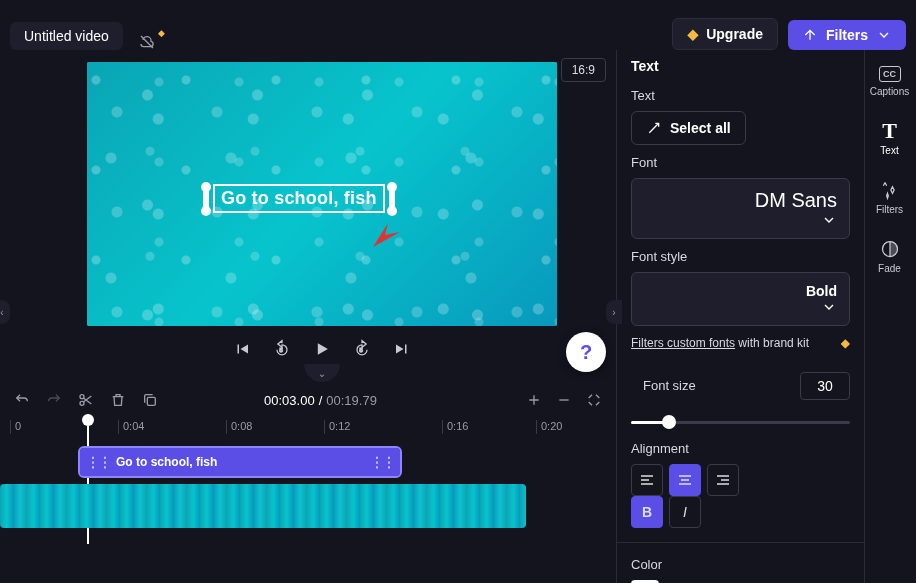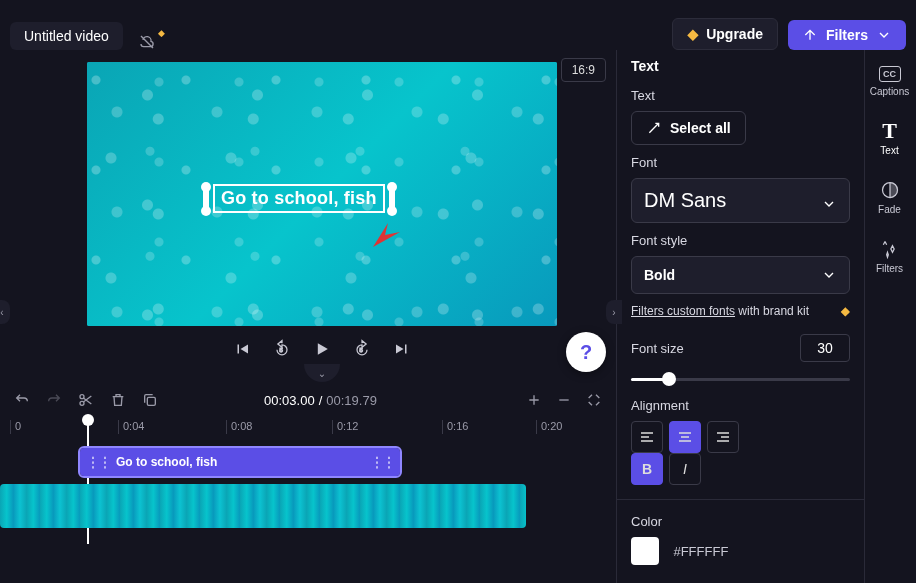--- a/index.html
+++ b/index.html
@@ -70,21 +70,21 @@
 .tracks { margin-top: 8px; padding: 0 0 0 10px; position: relative; }
 .text-clip { position: absolute; left: 80px; width: 320px; height: 28px; background: #5b4ee6; border-radius: 4px; display: flex; align-items: center; padding: 0 6px; font-size: 12px; font-weight: 600; gap: 6px; }
 .text-clip .grip { color: rgba(255,255,255,0.6); letter-spacing: -2px; font-size: 14px; }
 .text-clip.selected { outline: 2px solid #8f86ff; }
 .video-clip { position: absolute; left: 0px; top: 36px; width: 526px; height: 44px; border-radius: 4px; background: linear-gradient(90deg,#0aa5b5,#07c4cc,#0899bc,#0cc2d1,#0aa5b5,#07c4cc,#0899bc); background-size: 40px 100%; }
 
 
 .panel-heading { font-size: 14px; font-weight: 600; margin: 8px 0 14px 0; }
 .label { font-size: 13px; color: #d8d8e2; margin: 10px 0 8px 0; }
 .select-all-btn { background: transparent; border: 1px solid #3a3a48; border-radius: 6px; padding: 8px 14px; font-size: 14px; color: #fff; display: flex; align-items: center; gap: 8px; cursor: pointer; font-weight: 600; }
-.dropdown { background: #1e1e2c; border: 1px solid #3a3a48; border-radius: 6px; padding: 10px 12px; display: flex; align-items: flex-end; justify-content: space-between; cursor: pointer; font-size: 14px; font-weight: 600; }
+.dropdown { background: #1e1e2c; border: 1px solid #3a3a48; border-radius: 6px; padding: 10px 12px; display: flex; align-items: flex-end; justify-content: space-between; cursor: pointer; font-size: 14px; font-weight: 600; flex-direction: column; }
 .font-dd { font-size: 20px; font-weight: 400; }
 .link { font-size: 12px; color: #d8d8e2; }
 .link u { text-decoration: underline; }
 .link .gem { color: #f5b942; float: right; }
 .size-row { display: flex; align-items: center; justify-content: space-between; }
 .size-box { width: 50px; text-align: center; border: 1px solid #3a3a48; border-radius: 4px; padding: 5px 0; font-size: 14px; }
 .slider { position: relative; height: 18px; margin-top: 8px; }
 .slider-track { position: absolute; top: 8px; left: 0; right: 0; height: 3px; background: #3a3a48; border-radius: 2px; }
 .slider-fill { position: absolute; top: 8px; left: 0; width: 15%; height: 3px; background: #fff; border-radius: 2px; }
 .slider-thumb { position: absolute; top: 2px; left: 14%; width: 14px; height: 14px; background: #fff; border-radius: 50%; }
@@ -221,21 +221,21 @@
         <svg class="icon" viewBox="0 0 24 24" fill="none" stroke="currentColor" stroke-width="2">
             <path d="M9 4L4 9M15 4l5 5M9 20l-5-5M15 20l5-5"></path>
           </svg>
       </div>
     </div>
 
     <div class="ruler">
       <div class="tick" style="left:10px">0</div>
       <div class="tick" style="left:118px">0:04</div>
       <div class="tick" style="left:226px">0:08</div>
-      <div class="tick" style="left:332px">0:12</div>
+      <div class="tick" style="left:324px">0:12</div>
       <div class="tick" style="left:442px">0:16</div>
       <div class="tick" style="left:536px">0:20</div>
       <div class="playhead" style="left:82px"></div>
     </div>
 
     <div class="tracks" style="height:90px;">
       <div class="text-clip selected">
         <span class="grip">⋮⋮</span>
         <span>Go to school, fish</span>
         <span class="grip" style="margin-left:auto">⋮⋮</span>
@@ -270,21 +270,21 @@
           <path d="M6 9l6 6 6-6"></path>
         </svg>
     </div>
 
     <div class="link" style="margin-top:10px">
       <u>Filters custom fonts</u><span> with brand kit</span>
       <span class="gem">◆</span>
     </div>
 
     <div class="size-row" style="margin-top:16px">
-      <div class="label" style="margin:0">Font size</div>
+      <div class="label" style="margin:12px">Font size</div>
       <div class="size-box">30</div>
     </div>
     <div class="slider">
       <div class="slider-track"></div>
         <div class="slider-fill"></div>
         <div class="slider-thumb"></div>
     </div>
 
     <div class="label">Alignment</div>
     <div class="btn-group">
@@ -327,26 +327,26 @@
     <div class="tool-item">
       <div class="glyph" style="border:1.5px solid currentColor;border-radius:3px;font-size:9px;width:22px;height:16px;">CC</div>
       <span>Captions</span>
     </div>
     <div class="tool-item active">
       <div class="glyph" style="font-family:serif;font-size:22px;">T</div>
       <span>Text</span>
     </div>
     <div class="tool-item">
       <svg width="20" height="20" viewBox="0 0 24 24" fill="none" stroke="currentColor" stroke-width="1.5">
+          <path d="M6 3l2 4M6 3l-2 4M6 3v0M15 8l2 4-2 4-2-4zM9 16l1 3-1 3-1-3z"></path>
+        </svg>
+      <span>Filters</span>
+    </div>
+    <div class="tool-item">
+      <svg width="20" height="20" viewBox="0 0 24 24" fill="none" stroke="currentColor" stroke-width="1.5">
           <circle cx="12" cy="12" r="9"></circle>
           <path d="M12 3v18"></path>
           <path d="M12 3a9 9 0 010 18" fill="currentColor" opacity="0.3"></path>
         </svg>
       <span>Fade</span>
     </div>
-    <div class="tool-item">
-      <svg width="20" height="20" viewBox="0 0 24 24" fill="none" stroke="currentColor" stroke-width="1.5">
-          <path d="M6 3l2 4M6 3l-2 4M6 3v0M15 8l2 4-2 4-2-4zM9 16l1 3-1 3-1-3z"></path>
-        </svg>
-      <span>Filters</span>
-    </div>
   </div>
 </div>
 
 </body></html>

